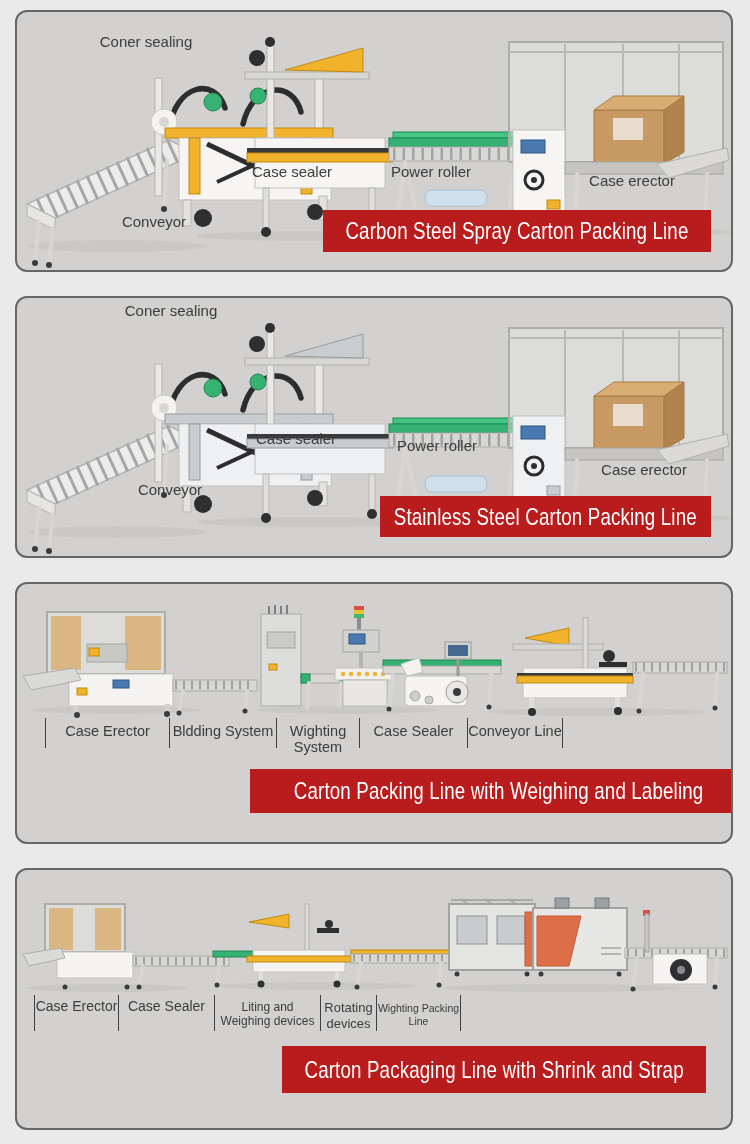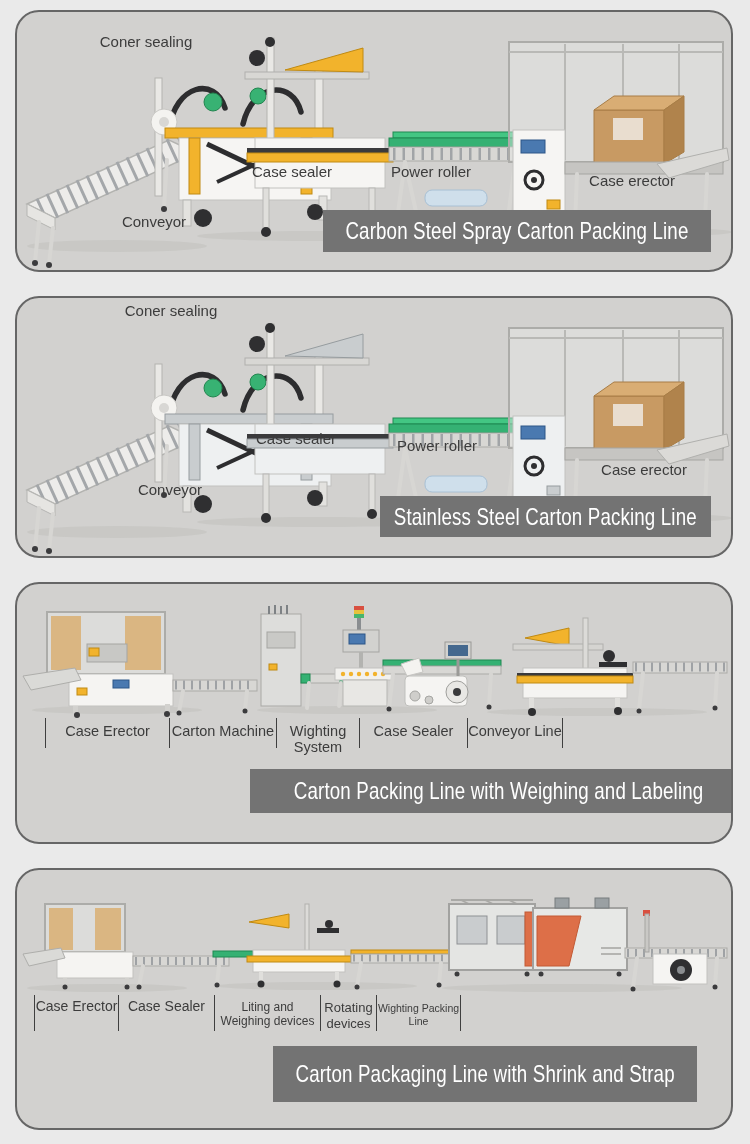--- a/index.html
+++ b/index.html
@@ -1,25 +1,25 @@
 <!DOCTYPE html>
 <html><head>
 <meta charset="utf-8">
 <style>
   html,body{margin:0;padding:0}
   body{width:750px;height:1144px;background:#eaeaea;font-family:"Liberation Sans","DejaVu Sans",sans-serif;position:relative;overflow:hidden}
-  .panel{position:absolute;left:15px;width:718px;height:262px;box-sizing:border-box;border:2px solid #666;border-radius:24px;background:#d2d1cf;overflow:hidden}
+  .panel{position:absolute;left:15px;width:718px;height:262px;box-sizing:border-box;border:2px solid #666;border-radius:12px;background:#d2d1cf;overflow:hidden}
   #p1{top:10px}#p2{top:296px}#p3{top:582px}#p4{top:868px}
   .art{position:absolute;left:0;top:0;width:714px;height:258px;--acc:#f2b32c;--accs:#c08a12;--mb:#f6f5f3}
   #p2 .art{--acc:#c9cdcf;--accs:#969c9f;--mb:#eef0f1}
   .art3,.art4{position:absolute;left:0}
   .art3{top:20px;width:714px;height:118px}
   .art4{top:18px;width:714px;height:112px}
   .flabel{position:absolute;transform:translateX(-50%);font-size:15px;color:#3c3c3c;white-space:nowrap}
-  .banner{position:absolute;background:#737373;color:#fff;display:flex;align-items:center;justify-content:center}
+  .banner{position:absolute;background:#b91c1c;color:#fff;display:flex;align-items:center;justify-content:center}
   .banner span{font-size:24px;transform:scaleX(.78);white-space:nowrap;letter-spacing:.2px}
   .segrow{position:absolute;display:flex;border-right:1.5px solid #3f3f3f}
   .seg{box-sizing:border-box;border-left:1.5px solid #3f3f3f;text-align:center;color:#3c3c3c;overflow:visible}
   #p3 .segrow{left:28px;top:134px;height:30px}
   #p3 .seg{font-size:14.5px;line-height:15.5px;padding-top:6px}
   #p4 .segrow{left:17px;top:125px;height:36px}
   #p4 .seg{font-size:14px;line-height:15px;padding-top:4px}
   #p4 .seg.mid{font-size:12px;line-height:13.5px;padding-top:6px}
   #p4 .seg.mid2{font-size:13px;line-height:16px;padding-top:5px}
   #p4 .seg.tiny{font-size:10.5px;line-height:12.5px;padding-top:7px}
@@ -242,21 +242,21 @@
       <circle class="dk" cx="601" cy="107" r="4"></circle>
 
     <rect class="bed" x="616" y="58" width="94" height="11"></rect>
     <line x1="618" y1="63" x2="708" y2="63" stroke="#9fa2a5" stroke-width="9" stroke-dasharray="2 6"></line>
     <path class="legL" d="M626,69 L622,106 M700,69 L698,103"></path>
     <circle class="foot" cx="622" cy="107" r="2.5"></circle>
       <circle class="foot" cx="698" cy="104" r="2.5"></circle>
   </svg>
   <div class="segrow">
     <div class="seg" style="width:124px">Case Erector</div>
-    <div class="seg" style="width:107px">Carton Machine</div>
+    <div class="seg" style="width:107px">Bldding System</div>
     <div class="seg" style="width:83px">Wighting System</div>
     <div class="seg" style="width:108px">Case Sealer</div>
     <div class="seg" style="width:95px">Conveyor Line</div>
   </div>
   <div class="banner" style="left:233px;top:185px;width:497px;height:44px">
     <span>Carton Packing Line with Weighing and Labeling</span>
   </div>
 </section>
 
 <section class="panel" id="p4">
@@ -331,16 +331,16 @@
     <circle class="dk" cx="664" cy="82" r="11"></circle>
     <circle cx="664" cy="82" r="4" fill="#8a8d90"></circle>
   </svg>
   <div class="segrow">
     <div class="seg" style="width:84px">Case Erector</div>
     <div class="seg" style="width:96px">Case Sealer</div>
     <div class="seg mid" style="width:106px">Liting and Weighing devices</div>
     <div class="seg mid2" style="width:56px">Rotating devices</div>
     <div class="seg tiny" style="width:84px">Wighting Packing Line</div>
   </div>
-  <div class="banner" style="left:256px;top:176px;width:424px;height:56px">
+  <div class="banner" style="left:265px;top:176px;width:424px;height:47px">
     <span>Carton Packaging Line with Shrink and Strap</span>
   </div>
 </section>
 
 </body></html>

